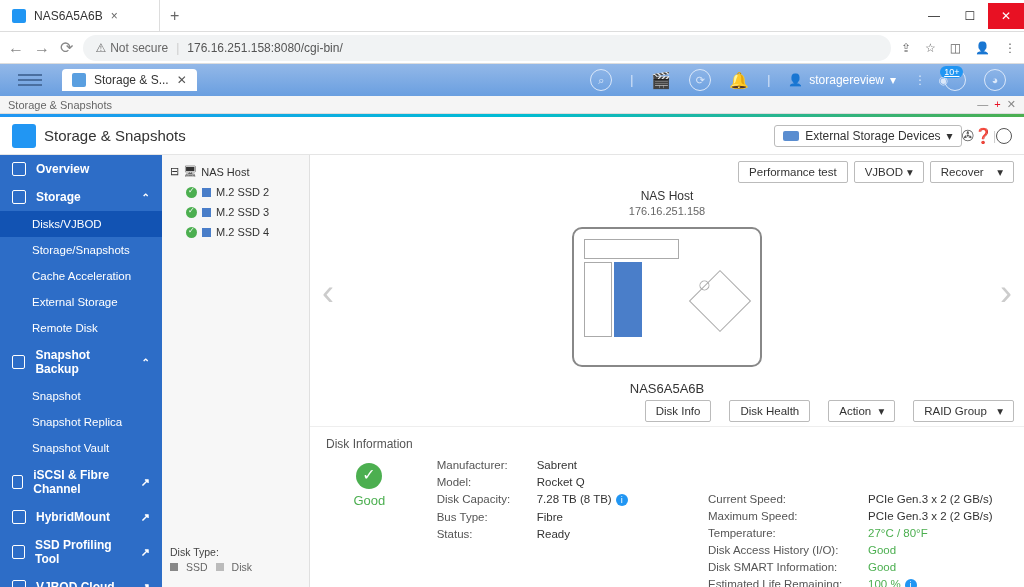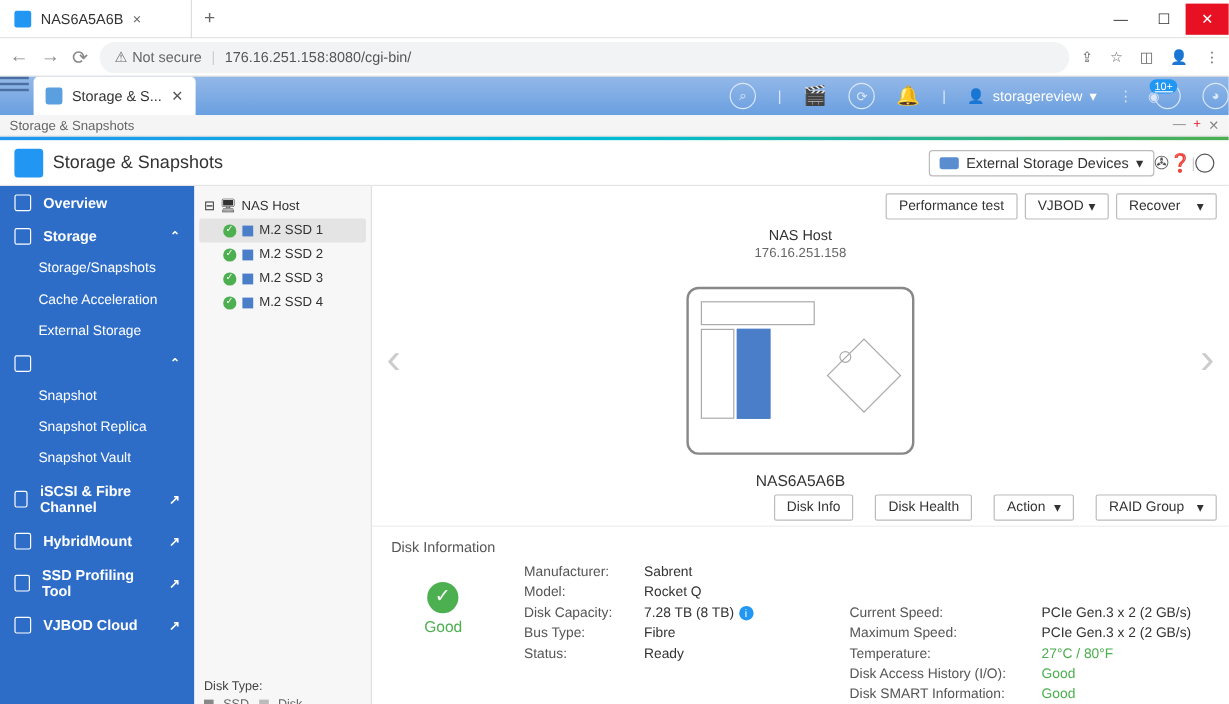--- a/index.html
+++ b/index.html
@@ -15,21 +15,21 @@
 .wc { width: 36px; height: 26px; display: flex; align-items: center; justify-content: center; font-size: 12px; }
 .wc.close { background: #e81123; color: #fff; }
 
 .browser-addrbar { height: 32px; background: #fff; display: flex; align-items: center; padding: 0 8px; gap: 10px; border-bottom: 1px solid #ddd; }
 .nav-btn { color: #888; font-size: 16px; }
 .addr { flex: 1; display: flex; align-items: center; gap: 8px; background: #f1f3f4; border-radius: 14px; height: 26px; padding: 0 12px; color: #555; }
 .addr .secure { color: #666; display: flex; align-items: center; gap: 4px; }
 .addr-icons { display: flex; gap: 14px; color: #666; }
 
 
-.app-topbar { height: 32px; background: linear-gradient(#93b8e8, #6a9fe0); display: flex; padding: 0 0; gap: 4px; }
+.app-topbar { height: 32px; background: linear-gradient(#93b8e8, #6a9fe0); display: flex; align-items: center; padding: 0 18px; gap: 20px; }
 .hamburger { width: 24px; display: flex; flex-direction: column; gap: 3px; }
 .hamburger span { height: 2px; background: #4a6fa0; }
 .app-tab { background: #fff; border-radius: 4px 4px 0 0; padding: 4px 10px; display: flex; align-items: center; gap: 8px; font-size: 12px; }
 .app-tab .x { color: #555; }
 .topbar-right { margin-left: auto; display: flex; align-items: center; gap: 18px; color: #fff; }
 .icon-circle { width: 22px; height: 22px; border: 1.5px solid #dbe8fa; border-radius: 50%; display: flex; align-items: center; justify-content: center; font-size: 11px; color: #dbe8fa; }
 .user-chip { display: flex; align-items: center; gap: 6px; font-size: 12px; }
 .notif-badge { background: #2196f3; color: #fff; border-radius: 8px; font-size: 9px; padding: 1px 4px; position: relative; top: -8px; left: -8px; text-decoration: underline; }
 
 .breadcrumb-bar { height: 18px; background: #f5f5f5; padding: 2px 8px; font-size: 11px; color: #666; border-bottom: 1px solid #ddd; display: flex; align-items: center; }
@@ -78,34 +78,34 @@
 .content { flex: 1; background: #fff; display: flex; flex-direction: column; overflow: hidden; }
 .action-bar { display: flex; justify-content: flex-end; padding: 6px 10px; gap: 6px; }
 .btn { border: 1px solid #bbb; background: #fff; padding: 3px 10px; font-size: 11.5px; border-radius: 2px; display: flex; align-items: center; gap: 4px; cursor: pointer; }
 
 .device-view { flex: 1; display: flex; align-items: center; justify-content: center; position: relative; }
 .nav-arrow { position: absolute; font-size: 36px; color: #ccc; cursor: pointer; }
 .nav-arrow.left { left: 12px; }
 .nav-arrow.right { right: 12px; }
 .device-center { text-align: center; }
 .device-label { font-size: 12px; margin-bottom: 2px; }
-.device-ip { font-size: 11px; color: #666; margin-bottom: 22px; }
+.device-ip { font-size: 11px; color: #666; margin-bottom: 10px; }
 .device-graphic { width: 190px; height: 140px; border: 2px solid #888; border-radius: 10px; margin: 0 auto 14px; position: relative; padding: 10px; }
 .dg-top { width: 95px; height: 20px; border: 1.5px solid #aaa; }
 .dg-slots { display: flex; gap: 2px; margin-top: 3px; }
 .dg-slot { width: 28px; height: 75px; border: 1.5px solid #aaa; }
 .dg-slot.fill { background: #4a7ec9; border-color: #4a7ec9; }
 .dg-diamond { position: absolute; right: 18px; top: 50px; width: 44px; height: 44px; border: 1.5px solid #aaa; transform: rotate(45deg); }
 .dg-diamond::after { content: ""; width: 8px; height: 8px; border: 1.5px solid #aaa; border-radius: 50%; position: absolute; left: -6px; top: 16px; }
 .device-name { font-size: 13px; font-weight: 500; }
 
 .info-bar { display: flex; justify-content: flex-end; padding: 4px 10px; gap: 18px; }
 
 .disk-info { display: flex; padding: 10px 16px; gap: 24px; border-top: 1px solid #eee; font-size: 11.5px; }
-.di-title { font-size: 12px; color: #555; margin-bottom: 10px; }
+.di-title { font-size: 12px; color: #555; margin-bottom: 0; }
 .di-status { text-align: center; padding-top: 12px; }
 .good-circle { width: 26px; height: 26px; background: #4caf50; border-radius: 50%; margin: 0 auto 4px; position: relative; }
 .good-circle::after { content: "✓"; color: #fff; font-size: 16px; position: absolute; left: 6px; top: 2px; }
 .good-text { color: #4caf50; font-size: 13px; font-weight: 500; }
 .di-grid { display: grid; grid-template-columns: 100px 140px; row-gap: 5px; }
 .di-grid .lbl { color: #555; }
 .di-right { margin-left: auto; }
 .di-right .di-grid { grid-template-columns: 160px 140px; margin-top: 34px; }
 .good-val { color: #4caf50; }
 .info-ic { display: inline-flex; width: 12px; height: 12px; background: #2196f3; color: #fff; border-radius: 50%; font-size: 9px; align-items: center; justify-content: center; margin-left: 4px; }
@@ -206,31 +206,38 @@
   <div class="sidebar">
     <div class="nav-item section">
         <span class="nav-ic"></span>
         <span>Overview</span>
       </div>
     <div class="nav-item section">
         <span class="nav-ic"></span>
         <span>Storage</span>
         <span class="chev">⌃</span>
       </div>
+    <div class="nav-item sub active">
+        <span>Disks/VJBOD</span>
+      </div>
     <div class="nav-item sub">
         <span>Storage/Snapshots</span>
       </div>
     <div class="nav-item sub">
         <span>Cache Acceleration</span>
       </div>
     <div class="nav-item sub">
         <span>External Storage</span>
       </div>
-    <div class="nav-item section">
-        <span class="nav-ic"></span>
+    <div class="nav-item sub">
+        <span>Remote Disk</span>
+      </div>
+    <div class="nav-item section">
+        <span class="nav-ic"></span>
+        <span>Snapshot Backup</span>
         <span class="chev">⌃</span>
       </div>
     <div class="nav-item sub">
         <span>Snapshot</span>
       </div>
     <div class="nav-item sub">
         <span>Snapshot Replica</span>
       </div>
     <div class="nav-item sub">
         <span>Snapshot Vault</span>
@@ -256,25 +263,20 @@
         <span class="ext">↗</span>
       </div>
   </div>
 
   <div class="tree-panel">
     <div class="tree-root">
       <span>⊟</span>
       <span>🖥</span>
       <span>NAS Host</span>
     </div>
-    <div class="tree-item sel">
-        <span class="green-dot"></span>
-        <span class="blue-sq"></span>
-        <span>M.2 SSD 1</span>
-      </div>
     <div class="tree-item">
         <span class="green-dot"></span>
         <span class="blue-sq"></span>
         <span>M.2 SSD 2</span>
       </div>
     <div class="tree-item">
         <span class="green-dot"></span>
         <span class="blue-sq"></span>
         <span>M.2 SSD 3</span>
       </div>

